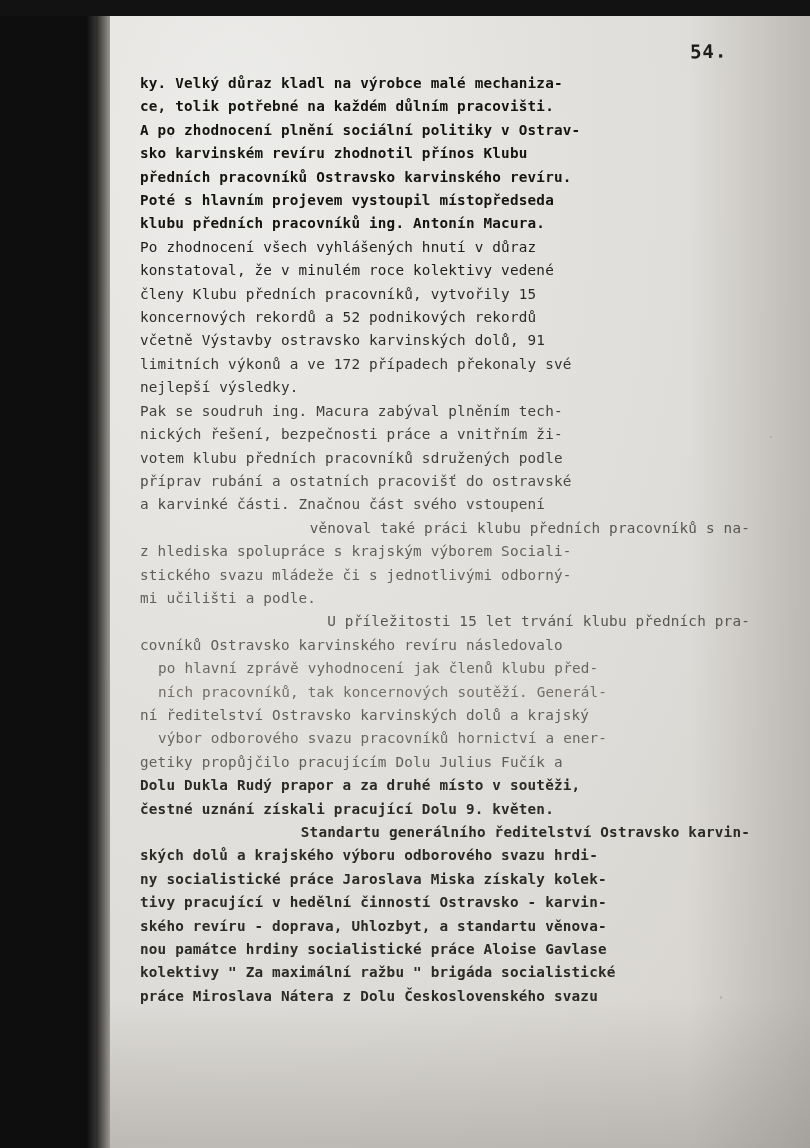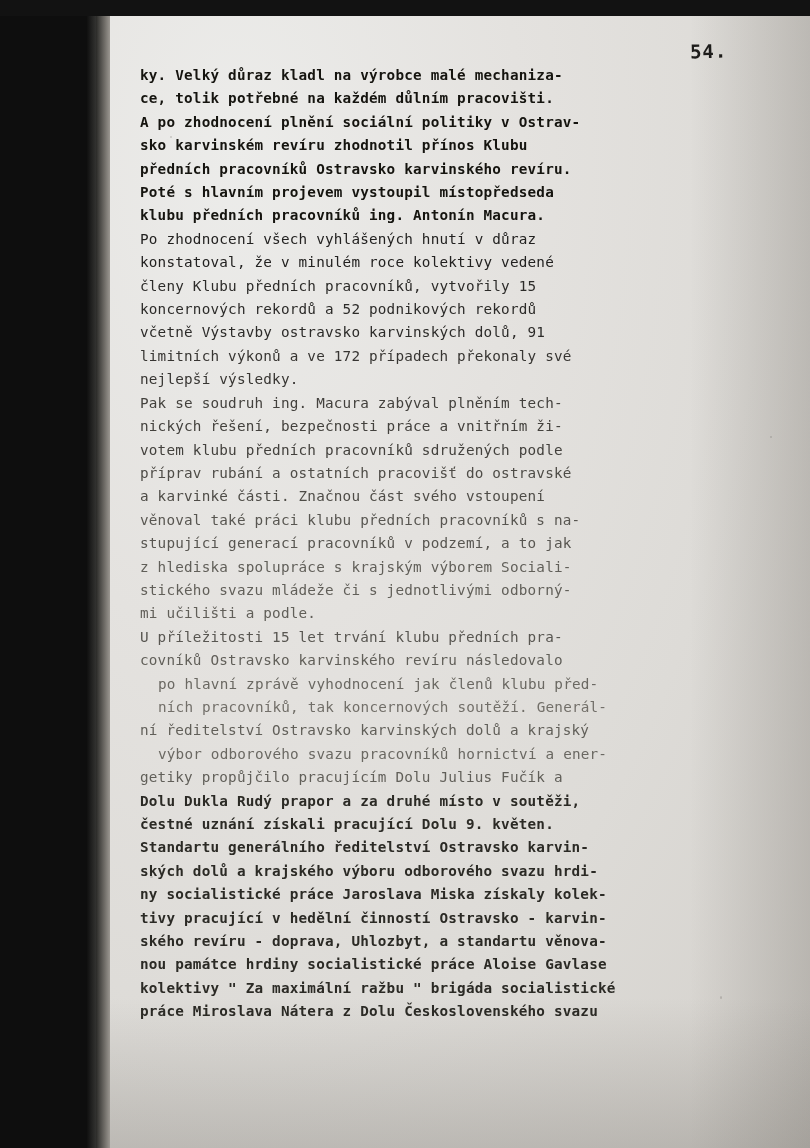--- a/index.html
+++ b/index.html
@@ -85,42 +85,42 @@
     font-size: 19px;
     color: #1d1c1a;
     letter-spacing: 1px;
     font-weight: 700;
     transform: rotate(-1.5deg);
   }
 
   
   .text-block {
     position: absolute;
-    top: 48px;
+    top: 56px;
     left: 30px;
     width: 610px;
   }
   .line {
     font-family: "DejaVu Sans Mono", monospace;
     font-size: 14.3px;
     line-height: 23.4px;
     white-space: pre;
     color: #22211f;
     letter-spacing: 0.2px;
   }
 
   
   .f0  { color: #171614; }
   .f1  { color: #1b1a18; }
   .f2  { color: #222120; }
   .f3  { color: #2c2b29; }
   .f4  { color: #373532; }
   .f5  { color: #43413d; }
   .f6  { color: #4e4c47; }
-  .f7  { color: #585651; }
+  .f7  { color: #585651; text-align: right; }
   .f8  { color: #615f59; }
   .f9  { color: #6a6862; }
   .f10 { color: #726f69; }
 
   .bold { font-weight: 700; color: #15140f; }
   .semi { font-weight: 700; color: #2b2a25; }
 
   .blur1 { filter: blur(0.25px); }
   .blur2 { filter: blur(0.45px); }
   .blur3 { filter: blur(0.7px); margin-left: 18px; }
@@ -160,21 +160,20 @@
         <div class="line f3 blur1">koncernových rekordů a 52 podnikových rekordů</div>
         <div class="line f3 blur1">včetně Výstavby ostravsko karvinských dolů, 91</div>
         <div class="line f4 blur1">limitních výkonů a ve 172 případech překonaly své</div>
         <div class="line f4 blur1">nejlepší výsledky.</div>
         <div class="line f5 blur1">Pak se soudruh ing. Macura zabýval plněním tech-</div>
         <div class="line f5 blur1">nických řešení, bezpečnosti práce a vnitřním ži-</div>
         <div class="line f5 blur1">votem klubu předních pracovníků sdružených podle</div>
         <div class="line f6 blur2">příprav rubání a ostatních pracovišť do ostravské</div>
         <div class="line f6 blur2">a karvinké části. Značnou část svého vstoupení</div>
         <div class="line f7 blur2">věnoval také práci klubu předních pracovníků s na-</div>
-        <div class="line f7 blur2">stupující generací pracovníků v podzemí, a to jak</div>
         <div class="line f8 blur2">z hlediska spolupráce s krajským výborem Sociali-</div>
         <div class="line f8 blur2">stického svazu mládeže či s jednotlivými odborný-</div>
         <div class="line f8 blur2">mi učilišti a podle.</div>
         <div class="line f7 blur2">U příležitosti 15 let trvání klubu předních pra-</div>
         <div class="line f8 blur2">covníků Ostravsko karvinského revíru následovalo</div>
         <div class="line f9 blur3">po hlavní zprávě vyhodnocení jak členů klubu před-</div>
         <div class="line f10 blur3">ních pracovníků, tak koncernových soutěží. Generál-</div>
         <div class="line f8 blur2">ní ředitelství Ostravsko karvinských dolů a krajský</div>
         <div class="line f9 blur3">výbor odborového svazu pracovníků hornictví a ener-</div>
         <div class="line f8 blur2">getiky propůjčilo pracujícím Dolu Julius Fučík a</div>

